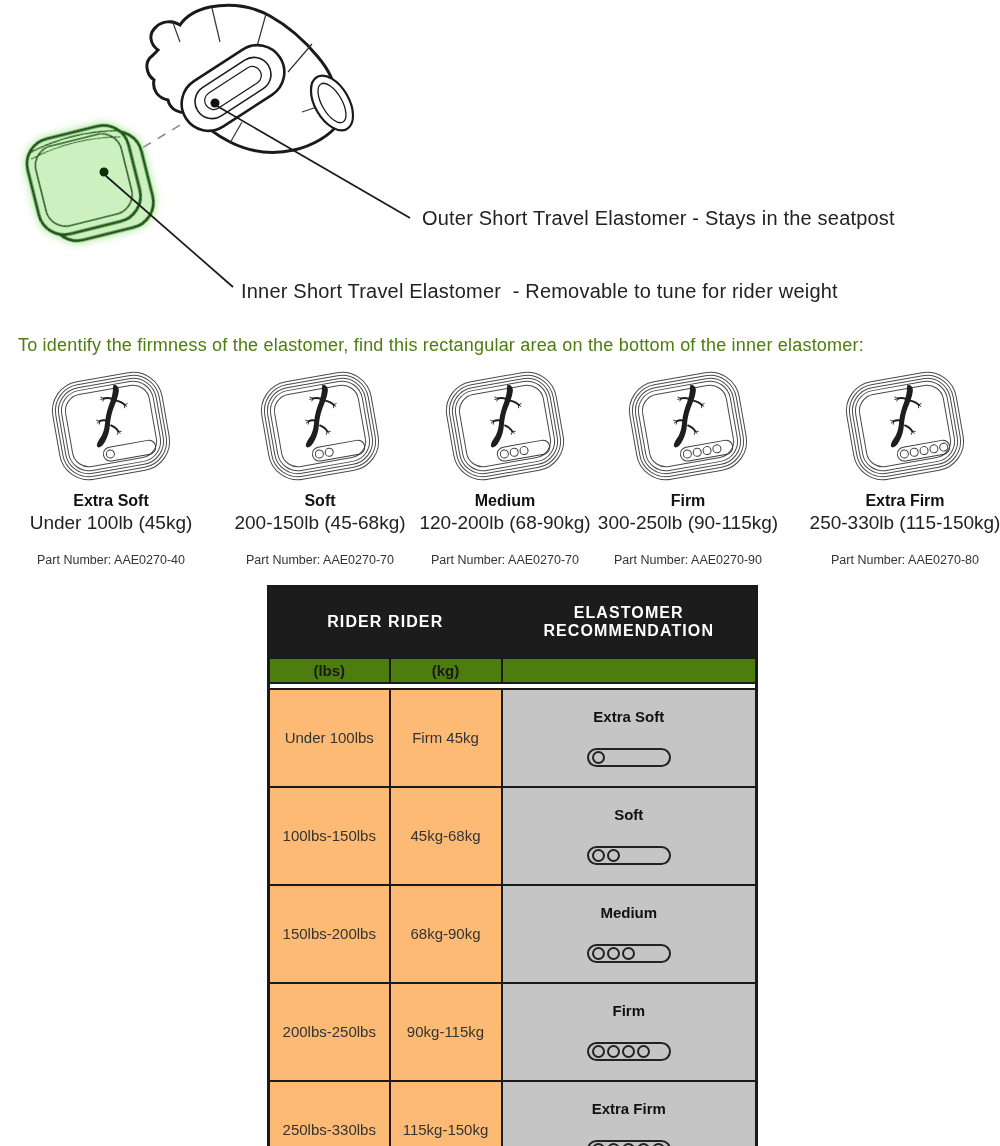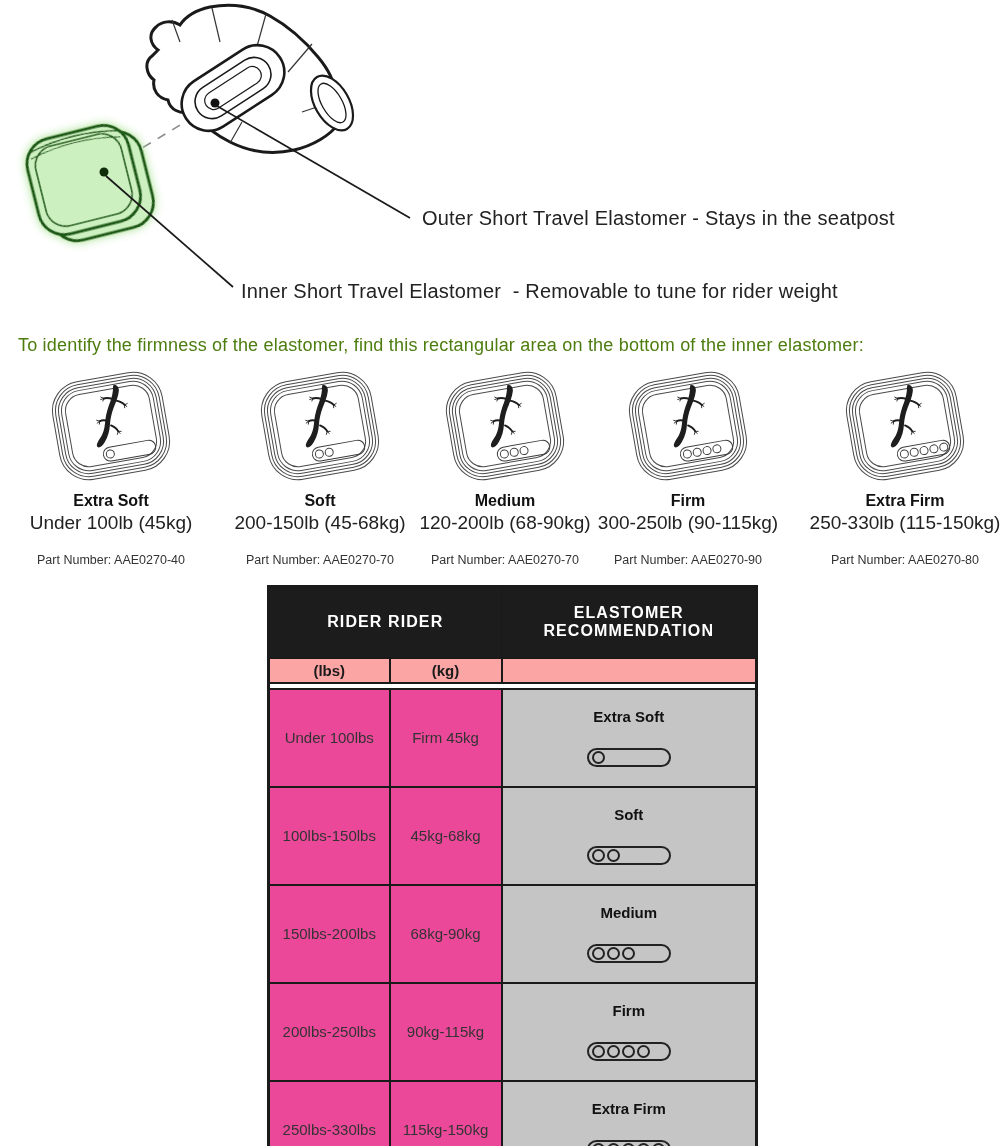--- a/index.html
+++ b/index.html
@@ -32,23 +32,23 @@
   .fig-name{margin-top:8px;font-size:16px;font-weight:bold;color:#111;}
   .fig-range{margin-top:2px;font-size:19px;color:#222;}
   .fig-part{margin-top:19px;font-size:12.5px;color:#333;}
   
   #rec-table{position:absolute;left:267px;top:585px;border-collapse:collapse;table-layout:fixed;
     border:3px solid var(--ink,#1a1a1a);}
   #rec-table td,#rec-table th{border:2px solid var(--ink,#1a1a1a);padding:0;text-align:center;}
   #rec-table th.black{background:var(--table-header-bg,#1c1c1c);color:#fff;font-size:16px;
     letter-spacing:1.1px;font-weight:bold;height:43px;line-height:1.15;}
   #rec-table th.black .two-line{display:block;width:230px;margin:16px auto;}
-  .subhead td{height:23px;font-weight:bold;font-size:15px;background:#fca5a5;}
+  .subhead td{height:23px;font-weight:bold;font-size:15px;background:#4d7c0f;}
   .spacer td{height:4px;border-left:none;border-right:none;background:#fff;}
-  .data-row td{height:96px;font-size:15px;background:#ec4899;color:#333;}
+  .data-row td{height:96px;font-size:15px;background:#fdba74;color:#333;}
   .data-row td.rec{background:var(--rec-cell-bg,#c5c5c5);}
   .rec-inner{display:flex;flex-direction:column;align-items:center;justify-content:center;gap:23px;height:100%;}
   .rec-label{font-size:15px;font-weight:bold;color:#111;}
   .rec-pill{width:84px;height:19px;box-sizing:border-box;border:2px solid #222;border-radius:10px;
     display:flex;align-items:center;gap:2px;padding:0 3px;}
   .rec-pill .dot{width:13px;height:13px;box-sizing:border-box;border:2px solid #222;border-radius:50%;flex:none;background:transparent;}
 </style>
 </head>
 <body>
 

